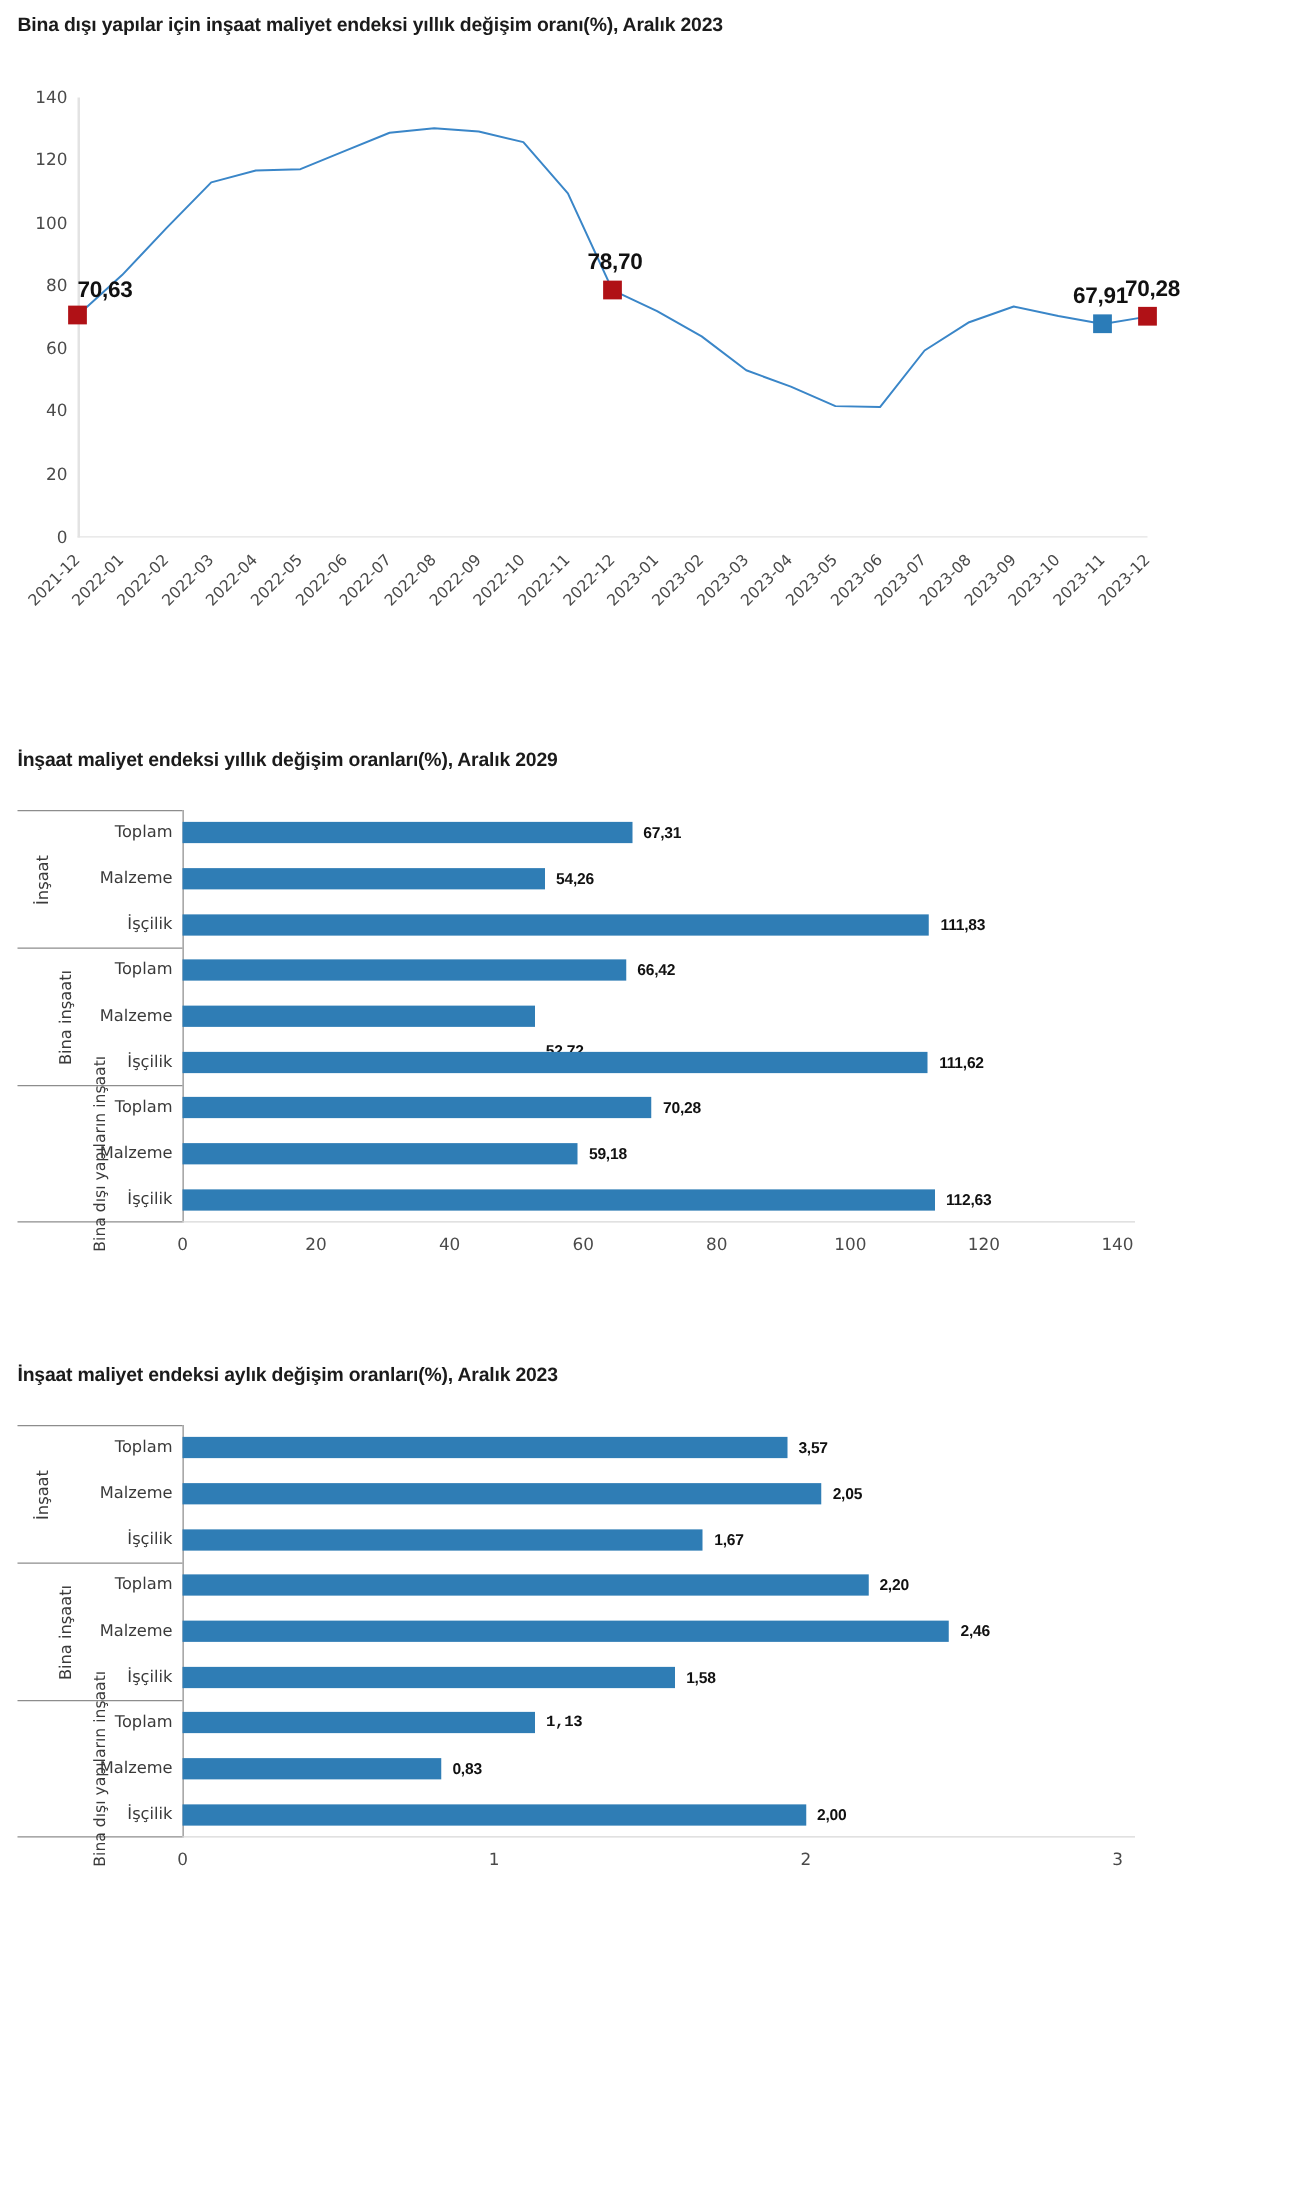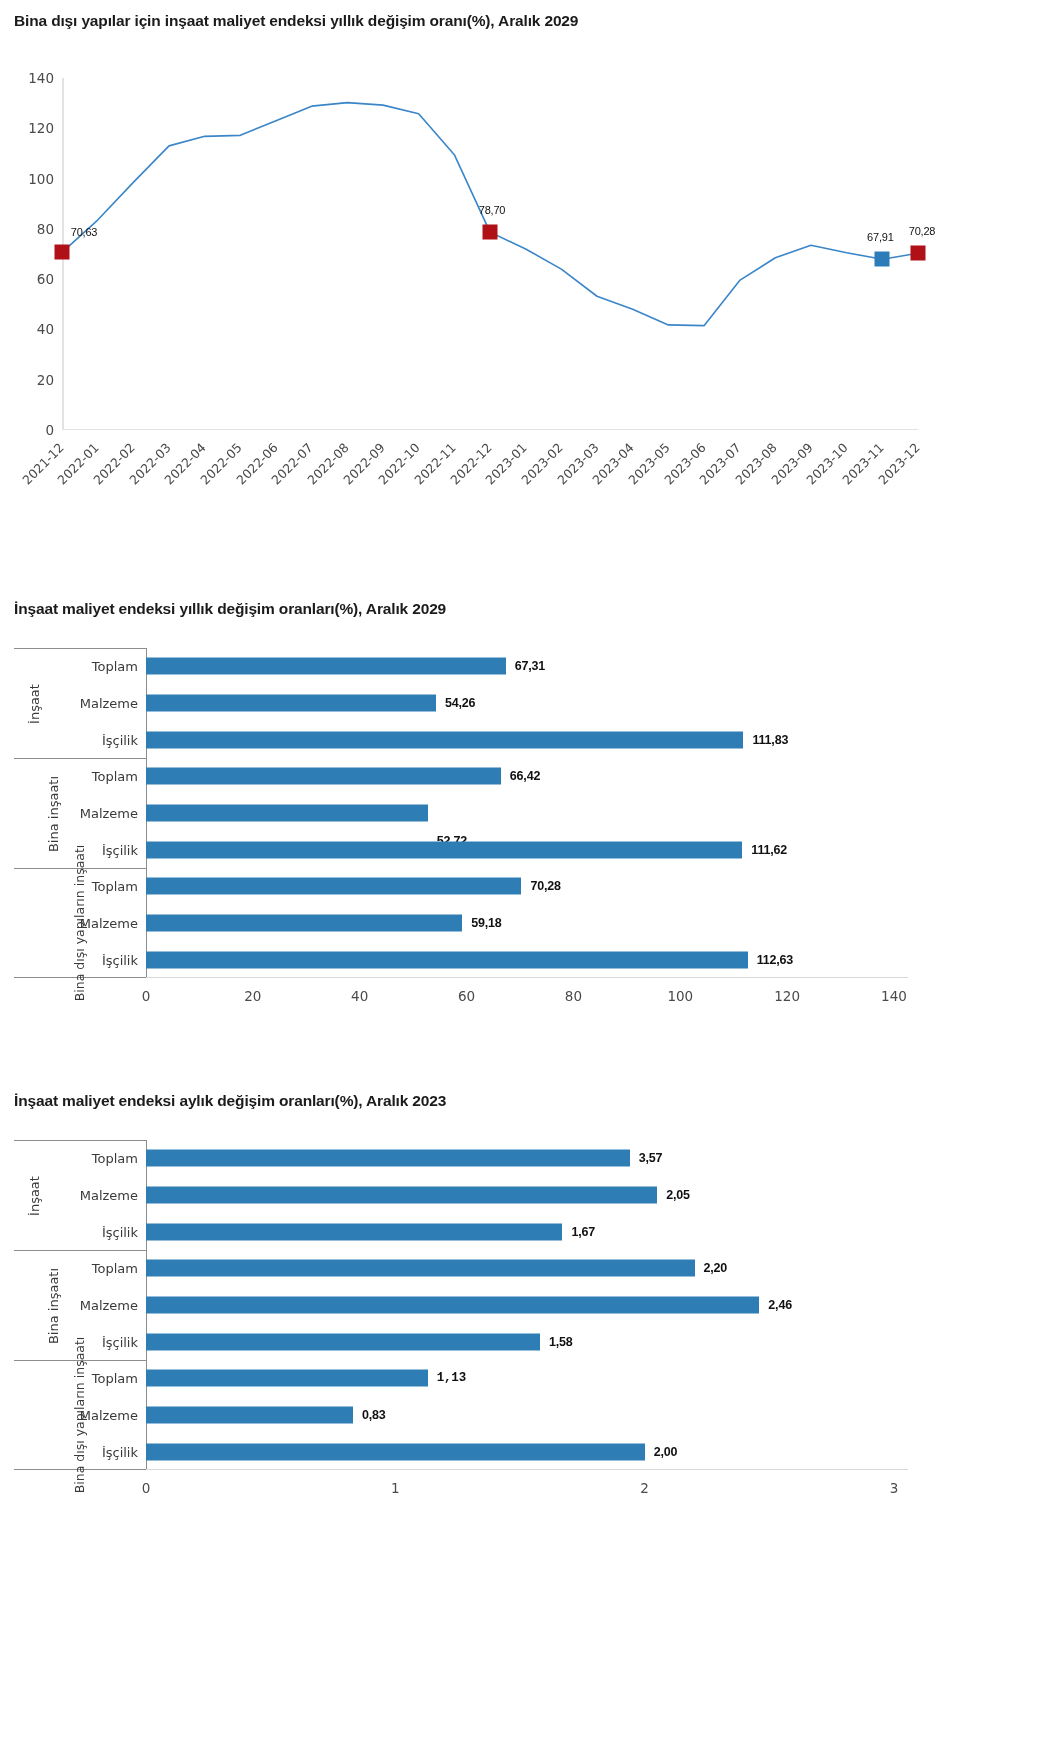--- a/index.html
+++ b/index.html
@@ -65,22 +65,22 @@
   .marker {
     position: absolute;
     width: 15px; height: 15px;
     transform: translate(-50%, -50%);
   }
   .marker.red  { background: #b01116; }
   .marker.blue { background: #2b7cb8; }
 
   .pt-label {
     position: absolute;
-    font-size: 11px;
-    font-weight: normal;
+    font-size: 18px;
+    font-weight: bold;
     color: #111;
     white-space: nowrap;
     transform: translate(-50%, -50%);
     letter-spacing: -0.2px;
   }
 
   .xtick-wrap {
     position: absolute;
     top: 100%;
     transform: translateX(-50%);
@@ -189,21 +189,21 @@
     font-size: 13.5px;
     color: #4a4a4a;
     font-family: "DejaVu Sans", sans-serif;
   }
 </style>
 </head>
 <body>
 
 <div class="page">
 
-  <div class="chart-title" id="title-line">Bina dışı yapılar için inşaat maliyet endeksi yıllık değişim oranı(%), Aralık 2029</div>
+  <div class="chart-title" id="title-line">Bina dışı yapılar için inşaat maliyet endeksi yıllık değişim oranı(%), Aralık 2023</div>
 
   <div id="line-chart">
     <div id="line-plot">
       <div class="axis-v"></div>
       <div class="axis-h"></div>
       <svg id="line-svg" preserveAspectRatio="none" viewBox="0 0 856 352">
           <polyline points="0.00,174.42 35.67,142.06 71.33,104.34 107.00,67.89 142.67,58.33 178.33,57.33 214.00,42.74 249.67,28.16 285.33,24.64 321.00,27.15 356.67,35.70 392.33,76.69 428.00,154.13 463.67,170.97 499.33,191.09 535.00,218.24 570.67,231.31 606.33,246.90 642.00,247.66 677.67,202.40 713.33,179.77 749.00,167.20 784.67,174.74 820.33,181.25 856.00,175.30" fill="none" stroke="#3a86c8" stroke-width="1.6" stroke-linejoin="round"></polyline>
         </svg>
       <div id="line-yticks">
           <div class="ytick" style="top: 352px;">0</div>

